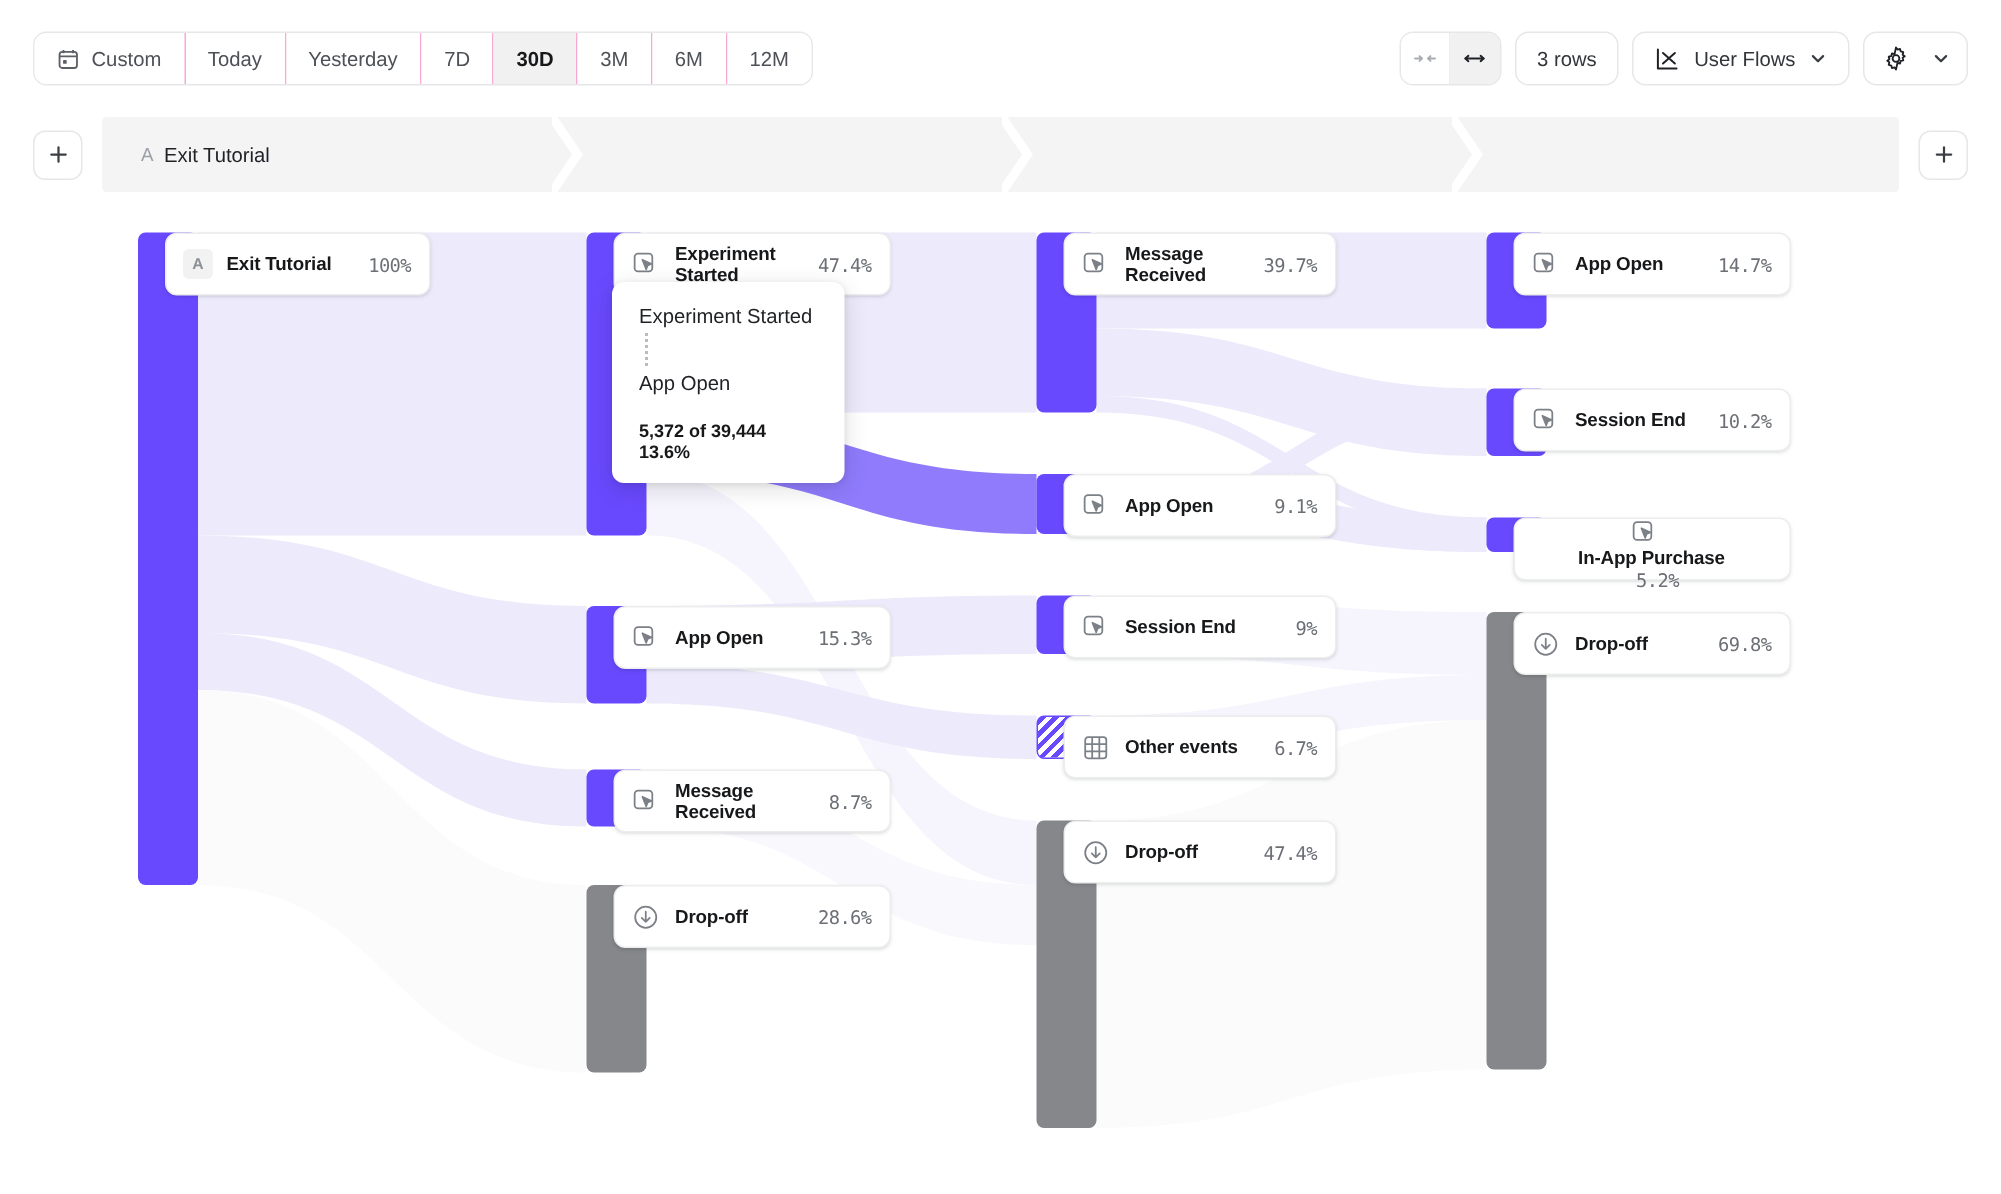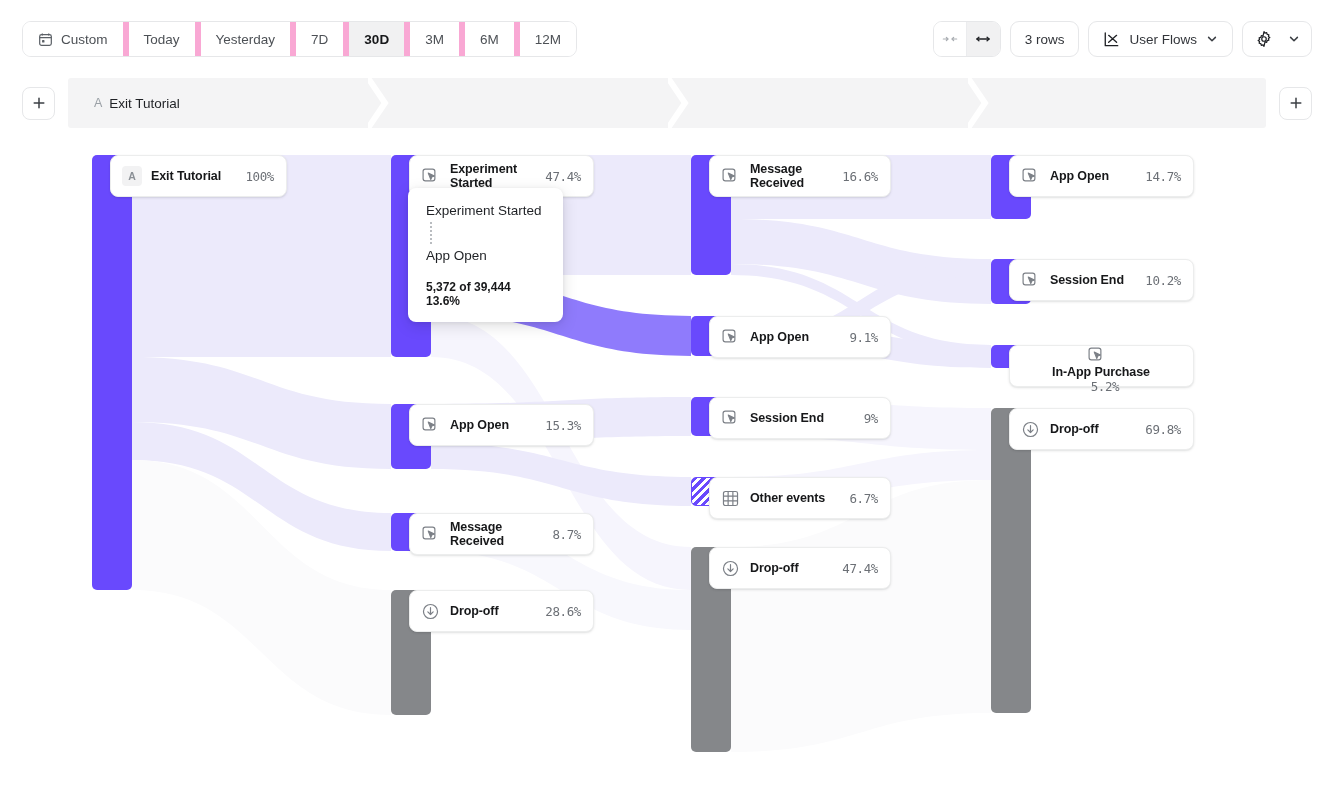--- a/index.html
+++ b/index.html
@@ -24,21 +24,21 @@
   }
   .seg {
     display: flex; align-items: stretch;
     border: 1px solid #e6e7e9; border-radius: 9px;
     background: #fff; height: 36px; overflow: hidden;
   }
   .seg > .seg-item {
     display: flex; align-items: center; gap: 8px;
     padding: 0 15px;
     font-size: 13.5px; color: #4d5156;
-    border-right: 6px solid #f9a8d4;
+    border-right: 1px solid #f9a8d4;
     cursor: pointer; white-space: nowrap;
     background: #fff;
   }
   .seg > .seg-item:last-child { border-right: none; }
   .seg > .seg-item.active { background: #f1f1f2; color: #17181a; font-weight: 700; }
   .spacer { flex: 1; }
 
   .btn {
     display: flex; align-items: center; gap: 9px;
     height: 36px; padding: 0 14px;
@@ -367,21 +367,21 @@
         <div class="node" style="left: 691px; top: 27px;">
           <div class="bar purple" style="height: 120px;"></div>
           <div class="card" style="width: 182px;">
             <span class="ico">
               <svg width="19" height="19" viewBox="0 0 20 20" fill="none" stroke="#7c8087" stroke-width="1.25" stroke-linejoin="round">
                 <rect x="2.2" y="2.2" width="12.4" height="12.4" rx="2.4"></rect>
                 <path d="M7.6 6.4l6.6 3.0-2.8 1.1-1.1 2.8z" fill="#7c8087" stroke="#7c8087" stroke-width="1.1"></path>
               </svg>
             </span>
             <div class="nm">Message Received</div>
-            <div class="pc">16.6%</div>
+            <div class="pc">39.7%</div>
           </div>
         </div>
         <div class="node" style="left: 691px; top: 188px;">
           <div class="bar purple" style="height: 40px;"></div>
           <div class="card" style="width: 182px;">
             <span class="ico">
               <svg width="19" height="19" viewBox="0 0 20 20" fill="none" stroke="#7c8087" stroke-width="1.25" stroke-linejoin="round">
                 <rect x="2.2" y="2.2" width="12.4" height="12.4" rx="2.4"></rect>
                 <path d="M7.6 6.4l6.6 3.0-2.8 1.1-1.1 2.8z" fill="#7c8087" stroke="#7c8087" stroke-width="1.1"></path>
               </svg>

